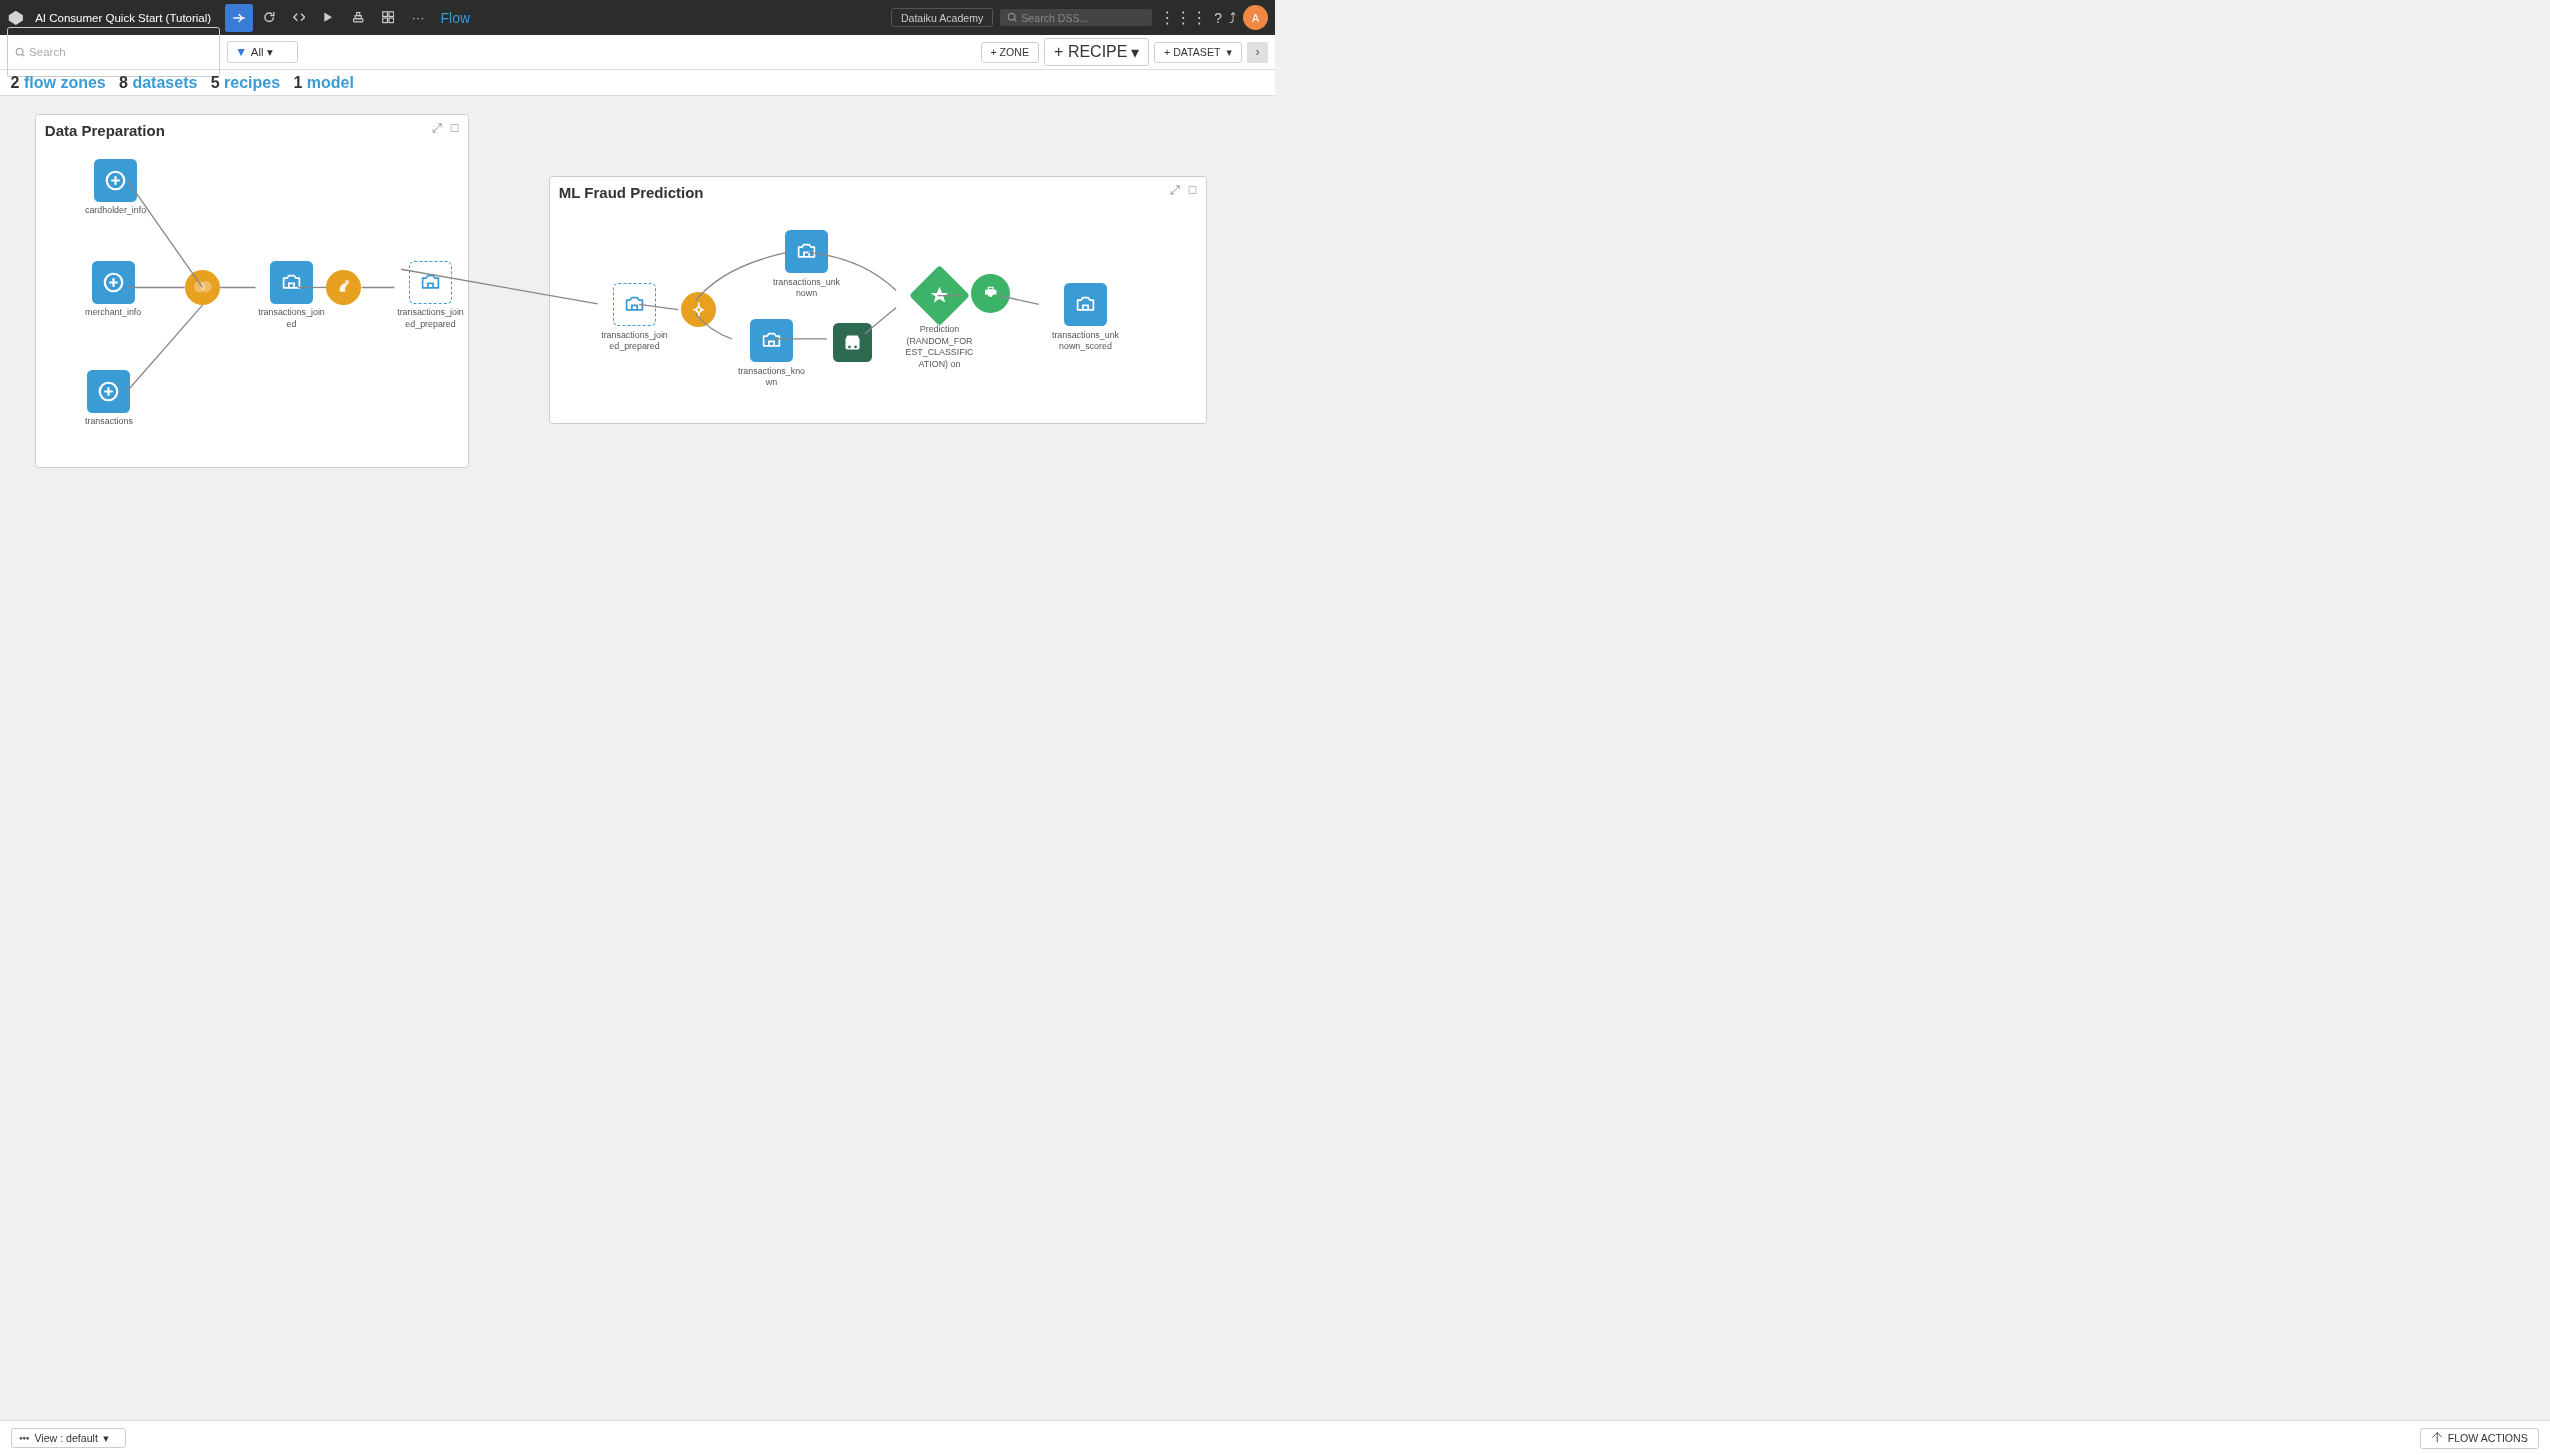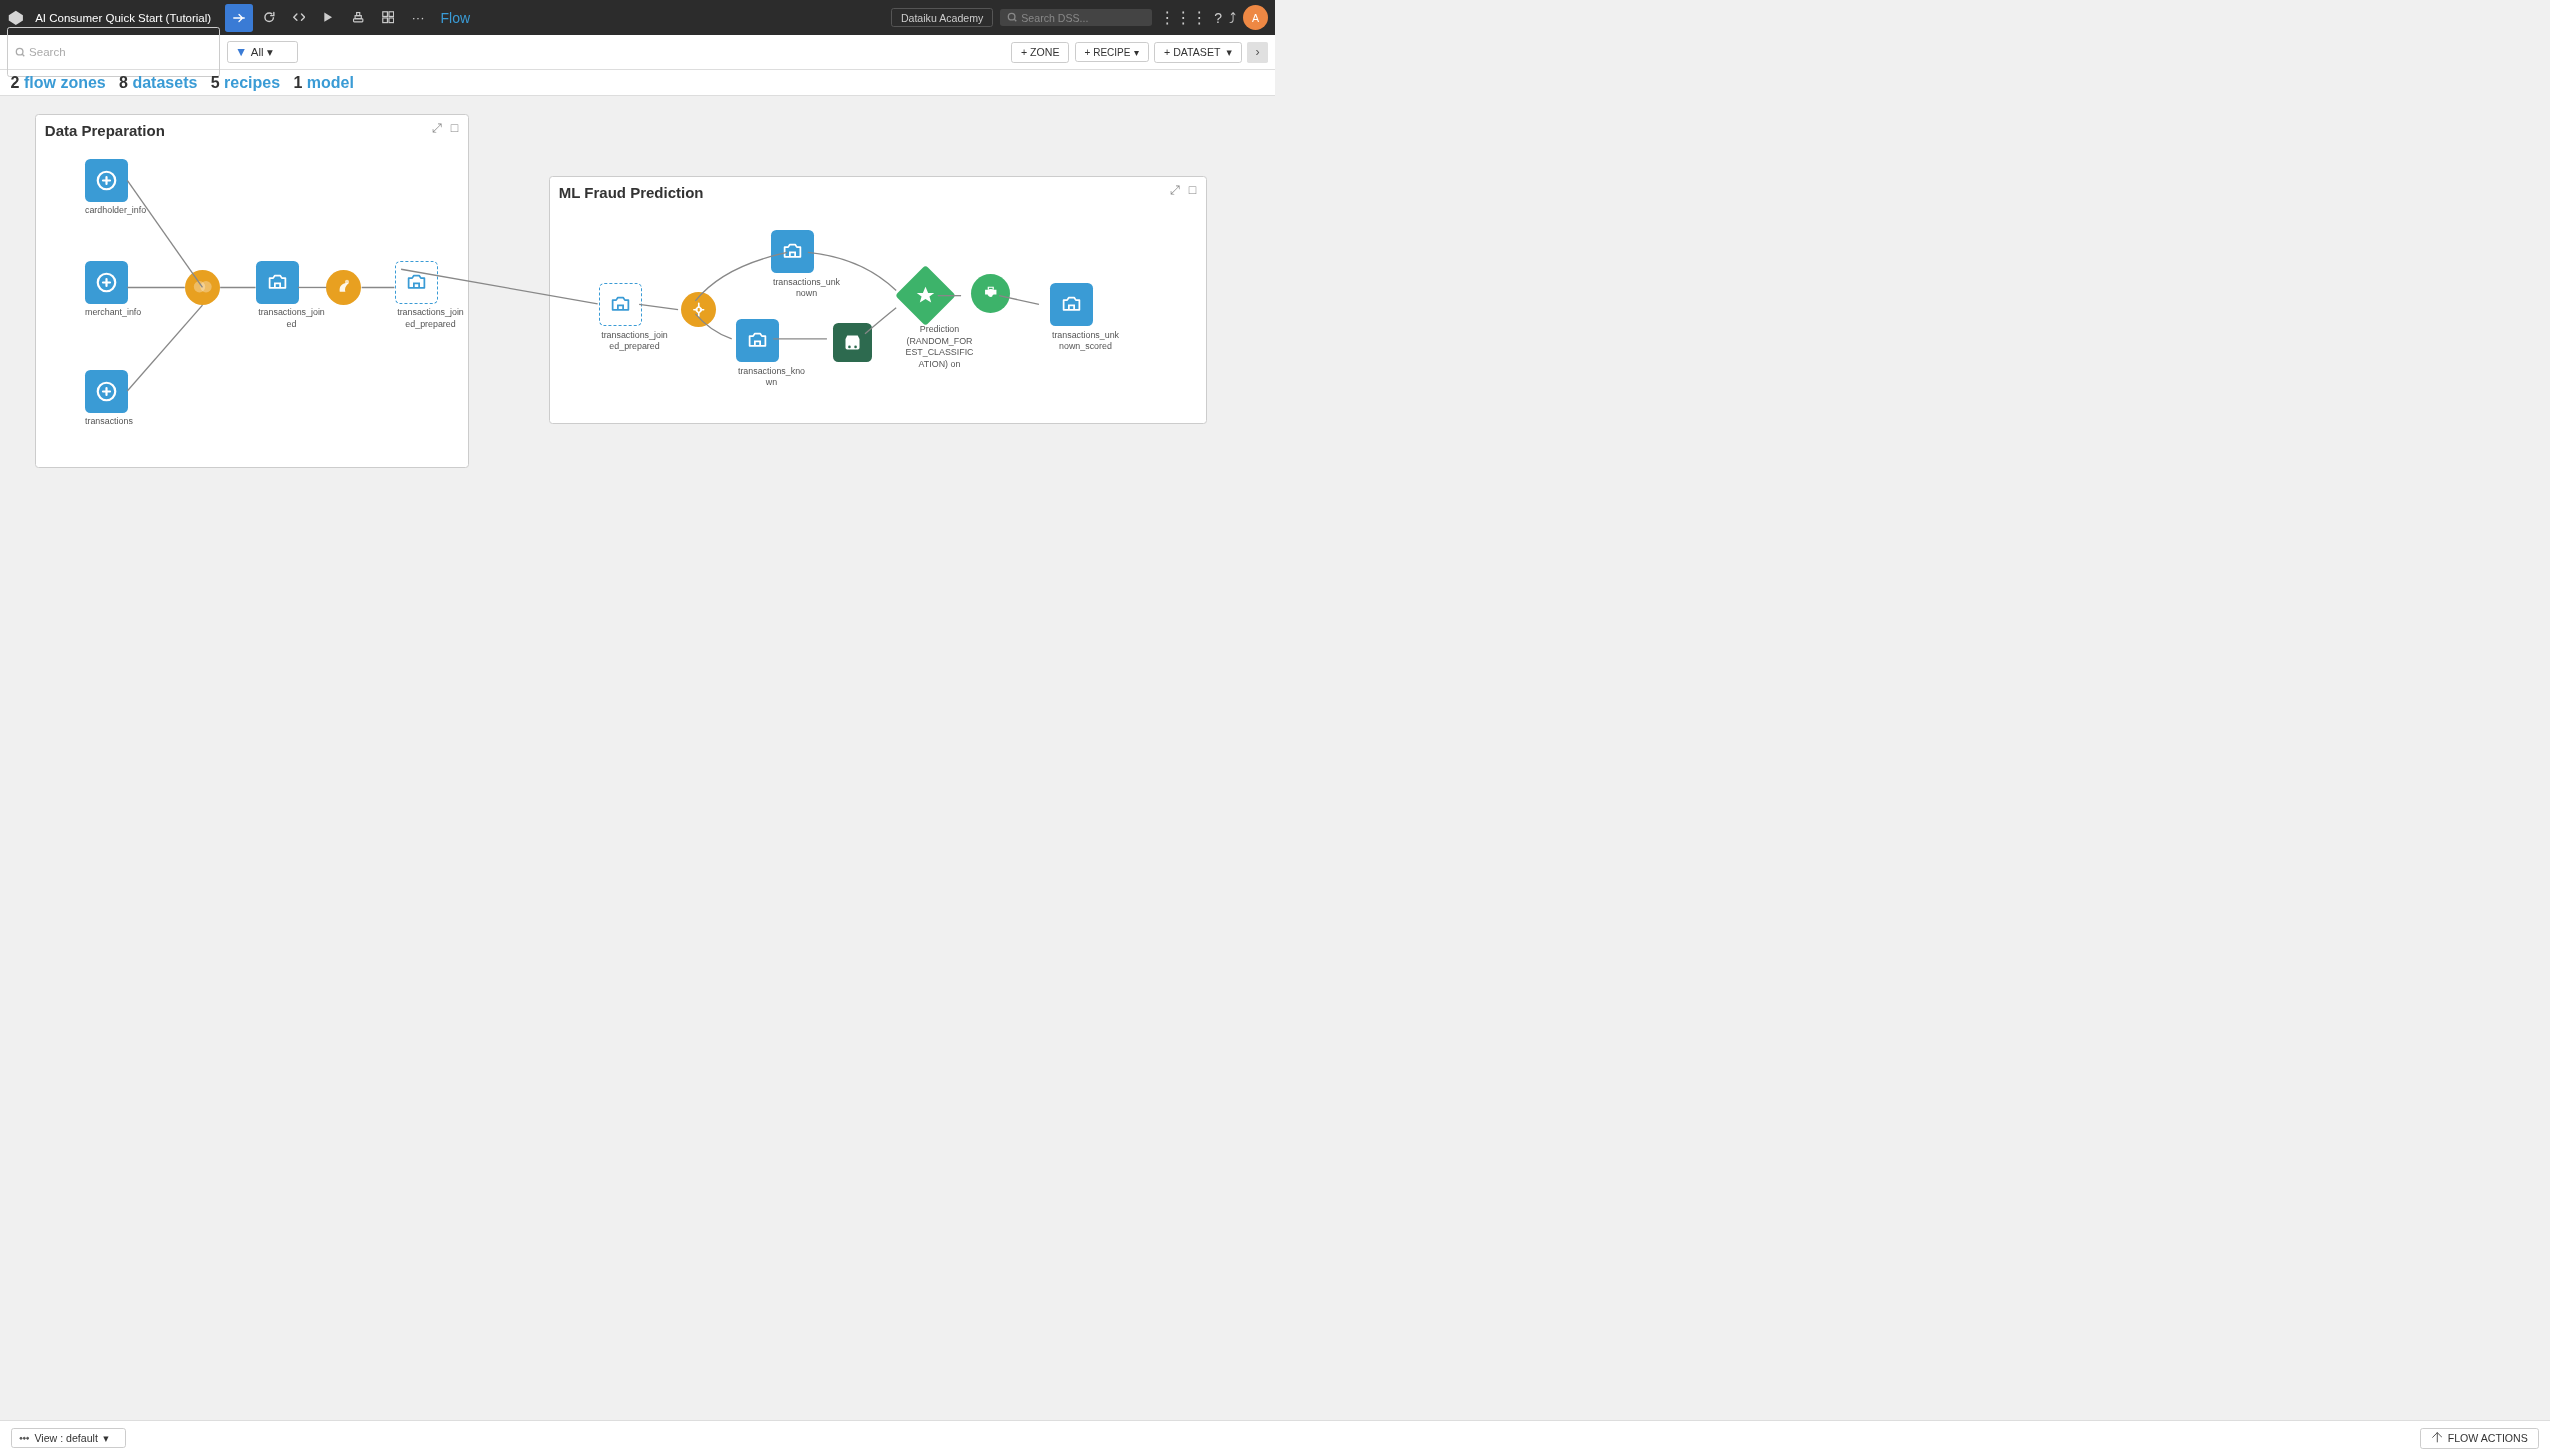--- a/index.html
+++ b/index.html
@@ -64,21 +64,21 @@
       color: #333; min-width: 71px;
     }
     .filter-icon { color: #3a7bd5; font-size: 12.4px; }
     .toolbar-right { margin-left: auto; display: flex; align-items: center; gap: 5.3px; }
     .btn-zone {
       border: 0.9px solid #ccc; border-radius: 2.7px; padding: 3.5px 8.9px;
       background: white; font-size: 10.6px; cursor: pointer; color: #333;
     }
     .btn-recipe {
       border: 0.9px solid #ccc; border-radius: 2.7px; padding: 3.5px 8.9px;
-      background: white; font-size: 10px; cursor: pointer; color: #333;
+      background: white; font-size: 16px; cursor: pointer; color: #333;
       display: flex; align-items: center; gap: 3.5px;
     }
     .btn-dataset {
       border: 0.9px solid #ccc; border-radius: 2.7px; padding: 3.5px 8.9px;
       background: white; font-size: 10.6px; cursor: pointer; color: #333;
       display: flex; align-items: flex-start; gap: 6px;
     }
     .collapse-btn {
       width: 21px; height: 21px; background: #e0e0e0; border: none;
       border-radius: 1.8px; cursor: pointer; display: flex; align-items: center;
@@ -113,21 +113,21 @@
       display: flex; gap: 3.5px;
     }
     .zone-ctrl-btn {
       background: none; border: none; cursor: pointer; color: #888;
       font-size: 12.4px; padding: 0.9px 2.7px;
     }
 
     
     .node {
       position: absolute; display: flex; flex-direction: column;
-      align-items: flex-start; cursor: pointer;
+      align-items: center; cursor: pointer;
     }
     .node-icon {
       width: 43px; height: 43px; border-radius: 5.3px;
       display: flex; align-items: center; justify-content: center;
       font-size: 19.5px; color: white;
     }
     .node-icon.blue { background: #3a9bd5; }
     .node-icon.gold { background: #e8a020; border-radius: 50%; }
     .node-icon.green { background: #3db36a; border-radius: 50%; }
     .node-icon.dashed {

